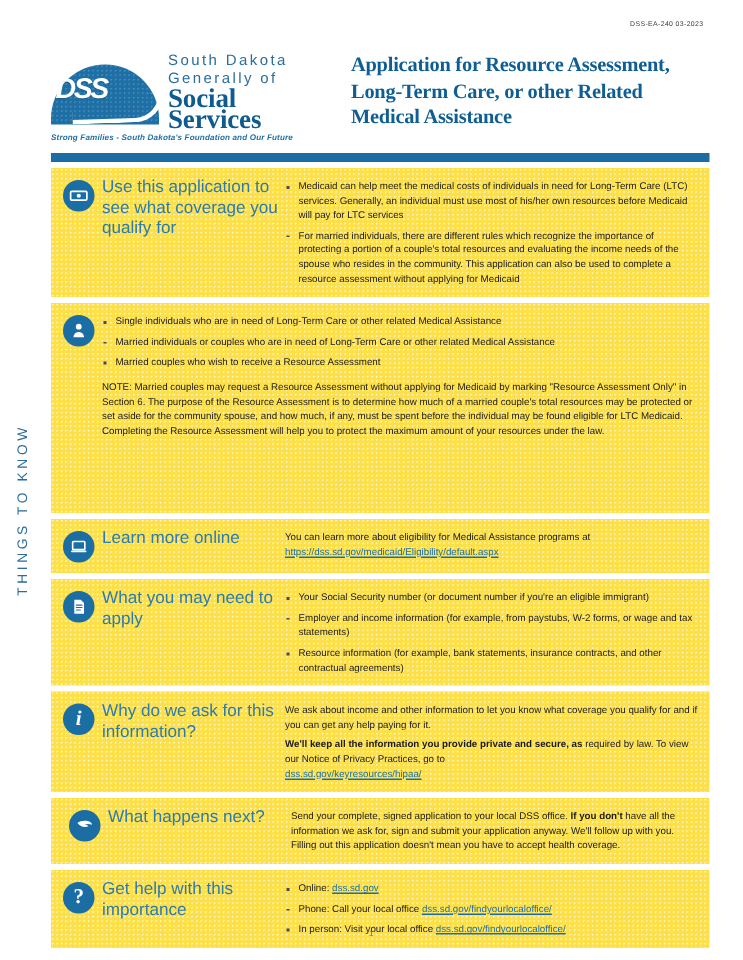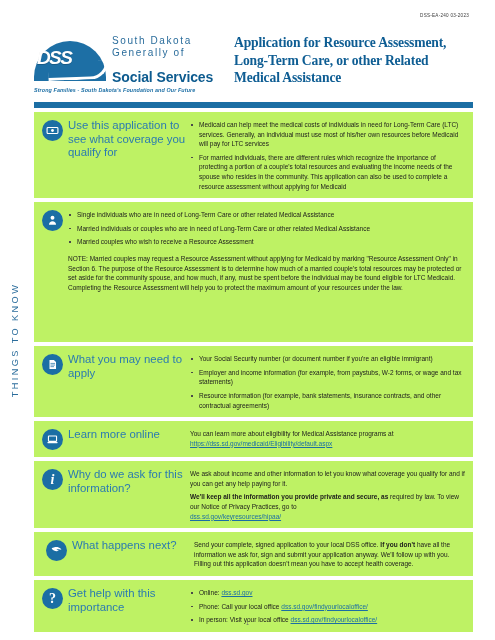--- a/index.html
+++ b/index.html
@@ -100,27 +100,27 @@
     padding-bottom: 1px;
   }
   .logo-line1, .logo-line2 {
     font-size: 10px;
     letter-spacing: 1.6px;
     color: #2b6d9c;
     line-height: 11.5px;
     font-family: "Liberation Sans", sans-serif;
   }
   .logo-line3 {
-    font-size: 14px;
+    font-size: 18px;
     font-weight: bold;
     color: #0d5b8f;
     letter-spacing: -0.1px;
     line-height: 14px;
-    margin-top: 12px;
-    font-family: Liberation Sans, sans-serif;
+    margin-top: 0px;
+    font-family: Liberation Serif, serif;
   }
   .logo-tag {
     margin-top: 2px;
     font-size: 5.4px;
     font-style: italic;
     font-weight: bold;
     color: #1d6fa5;
     letter-spacing: 0.1px;
     white-space: nowrap;
     font-family: "Liberation Sans", sans-serif;
@@ -170,21 +170,21 @@
 
   
   .sections {
     position: absolute;
     left: 34px;
     right: 22px;
     top: 112px;
   }
   .section {
     display: flex;
-    background: #bef264;
+    background: #fde047;
     margin-bottom: 4px;
     padding: 6px 8px 7px 8px;
     box-sizing: border-box;
     position: relative;
   }
   .section::before {
     content: "";
     position: absolute;
     left: 0; right: 0; top: 0; bottom: 0;
     background-image: radial-gradient(circle at 1px 1px, rgba(255,255,255,0.75) 0.55px, transparent 0.6px);
@@ -360,54 +360,54 @@
     <div class="sec-body">
       <ul class="bullets">
         <li>Single individuals who are in need of Long-Term Care or other related Medical Assistance</li>
         <li>Married individuals or couples who are in need of Long-Term Care or other related Medical Assistance</li>
         <li>Married couples who wish to receive a Resource Assessment</li>
       </ul>
       <p class="note">NOTE: Married couples may request a Resource Assessment without applying for Medicaid by marking "Resource Assessment Only" in Section 6. The purpose of the Resource Assessment is to determine how much of a married couple's total resources may be protected or set aside for the community spouse, and how much, if any, must be spent before the individual may be found eligible for LTC Medicaid. Completing the Resource Assessment will help you to protect the maximum amount of your resources under the law.</p>
     </div>
   </div>
 
+  <div class="section sec-learn">
+    <div class="sec-icon">
+      <div class="icon-circle">
+        <svg width="13" height="13" viewBox="0 0 24 24" aria-hidden="true">
+          <rect x="4.5" y="5.5" width="15" height="10" rx="1" fill="none" stroke="#ffffff" stroke-width="2"></rect>
+          <rect x="2.5" y="16.5" width="19" height="2.2" rx="1" fill="#ffffff"></rect>
+        </svg>
+      </div>
+    </div>
+    <div class="sec-head">Learn more online</div>
+    <div class="sec-body">
+      <p class="para">
+        <span>You can learn more about eligibility for Medical Assistance programs at </span><br>
+        <a class="link" href="#">https://dss.sd.gov/medicaid/Eligibility/default.aspx</a>
+      </p>
+    </div>
+  </div>
+
   <div class="section sec-need">
     <div class="sec-icon">
       <div class="icon-circle">
         <svg width="13" height="13" viewBox="0 0 24 24" aria-hidden="true">
           <path d="M6.5 3.5h8l4 4v13h-12z" fill="#ffffff"></path>
           <path d="M9 10h7M9 13h7M9 16h5" stroke="#1b6ea4" stroke-width="1.3" stroke-linecap="round"></path>
         </svg>
       </div>
     </div>
     <div class="sec-head">What you may need to apply</div>
     <div class="sec-body">
       <ul class="bullets">
         <li>Your Social Security number (or document number if you're an eligible immigrant)</li>
         <li>Employer and income information (for example, from paystubs, W-2 forms, or wage and tax statements)</li>
         <li>Resource information (for example, bank statements, insurance contracts, and other contractual agreements)</li>
       </ul>
-    </div>
-  </div>
-
-  <div class="section sec-learn">
-    <div class="sec-icon">
-      <div class="icon-circle">
-        <svg width="13" height="13" viewBox="0 0 24 24" aria-hidden="true">
-          <rect x="4.5" y="5.5" width="15" height="10" rx="1" fill="none" stroke="#ffffff" stroke-width="2"></rect>
-          <rect x="2.5" y="16.5" width="19" height="2.2" rx="1" fill="#ffffff"></rect>
-        </svg>
-      </div>
-    </div>
-    <div class="sec-head">Learn more online</div>
-    <div class="sec-body">
-      <p class="para">
-        <span>You can learn more about eligibility for Medical Assistance programs at </span><br>
-        <a class="link" href="#">https://dss.sd.gov/medicaid/Eligibility/default.aspx</a>
-      </p>
     </div>
   </div>
 
   <div class="section sec-why">
     <div class="sec-icon">
       <div class="icon-circle">
         <span class="icon-glyph" style="font-size:14px; font-style:italic;">i</span>
       </div>
     </div>
     <div class="sec-head">Why do we ask for this information?</div>

